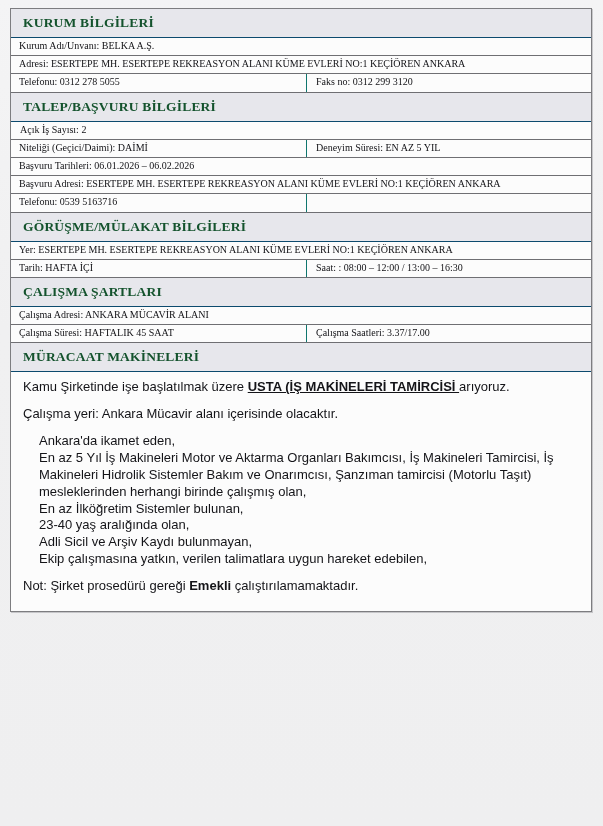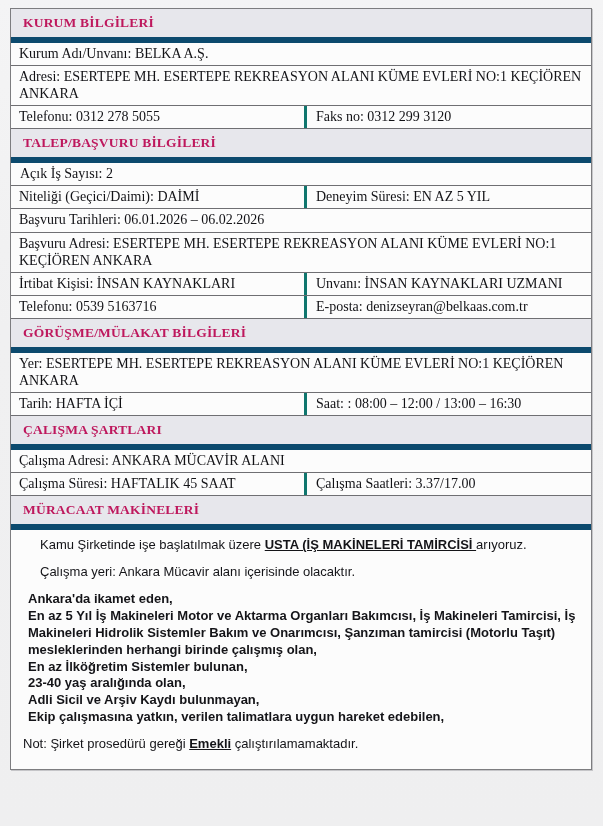--- a/index.html
+++ b/index.html
@@ -41,64 +41,64 @@
     box-sizing: border-box;
   }
   .row:last-child { border-bottom: none; }
 
   .section-head {
     background: #e7e7ec;
     font-weight: bold;
     font-size: 13.5px;
     letter-spacing: 0.2px;
     padding: 6px 0 6px 12px;
-    color: #be185d;
-    border-bottom: 6px solid #0c4a6e;
+    color: #14532d;
+    border-bottom: 1px solid #0c4a6e;
     box-sizing: border-box;
   }
 
   .cell {
-    font-size: 14px;
+    font-size: 10px;
     line-height: 1.22;
     padding: 2px 4px 3px 8px;
     color: #121216;
     box-sizing: border-box;
     background: #fcfcfc;
   }
   .cell-full { width: 100%; }
   .cell-left {
     width: 296px;
-    border-right: 3px solid #0f766e;
+    border-right: 1px solid #0f766e;
     flex: 0 0 296px;
   }
   .cell-right {
     flex: 1 1 auto;
     padding-left: 9px;
   }
   .vcenter { display: flex; align-items: center; }
 
   
   .conditions {
     font-family: "Liberation Sans", sans-serif;
     font-size: 13px;
     line-height: 1.30;
     color: #141418;
     padding: 7px 10px 16px 12px;
     background: #fcfcfc;
     box-sizing: border-box;
   }
-  .conditions p { margin: 0 0 10px 17px; }
+  .conditions p { margin: 0 0 10px 0; }
   .conditions .tight { margin: 0; }
-  .conditions .listblock { margin: 0 0 10px 5px; font-weight: bold; }
+  .conditions .listblock { margin: 0 0 10px 16px; }
   .conditions .listblock div { margin: 0; }
   .u-bold {
     font-weight: bold;
     text-decoration: underline;
   }
-  .b { font-weight: bold; text-decoration: underline; }
+  .b { font-weight: bold; }
 </style>
 </head>
 <body>
 
 <div class="page"></div>
 
 <div class="doc" id="doc">
     <div class="section-head">KURUM BİLGİLERİ</div>
     <div class="row">
       <div class="cell cell-full">Kurum Adı/Unvanı: BELKA A.Ş.</div>
@@ -118,26 +118,21 @@
       <div class="cell cell-left vcenter">Niteliği (Geçici/Daimi): DAİMİ</div>
       <div class="cell cell-right vcenter">Deneyim Süresi: EN AZ 5 YIL</div>
     </div>
     <div class="row">
       <div class="cell cell-full">Başvuru Tarihleri: 06.01.2026 – 06.02.2026</div>
     </div>
     <div class="row">
       <div class="cell cell-full">Başvuru Adresi: ESERTEPE MH. ESERTEPE REKREASYON ALANI KÜME EVLERİ NO:1 KEÇİÖREN ANKARA</div>
     </div>
     <div class="row">
-      <div class="cell cell-left vcenter">İrtibat Kişisi: İNSAN KAYNAKLARI</div>
-      <div class="cell cell-right vcenter">Unvanı: İNSAN KAYNAKLARI UZMANI</div>
-    </div>
-    <div class="row">
       <div class="cell cell-left vcenter">Telefonu: 0539 5163716</div>
-      <div class="cell cell-right vcenter">E-posta: denizseyran@belkaas.com.tr</div>
     </div>
     <div class="section-head">GÖRÜŞME/MÜLAKAT BİLGİLERİ</div>
     <div class="row">
       <div class="cell cell-full">Yer: ESERTEPE MH. ESERTEPE REKREASYON ALANI KÜME EVLERİ NO:1 KEÇİÖREN ANKARA</div>
     </div>
     <div class="row">
       <div class="cell cell-left vcenter">Tarih: HAFTA İÇİ</div>
       <div class="cell cell-right vcenter">Saat: : 08:00 – 12:00 / 13:00 – 16:30</div>
     </div>
     <div class="section-head">ÇALIŞMA ŞARTLARI</div>

